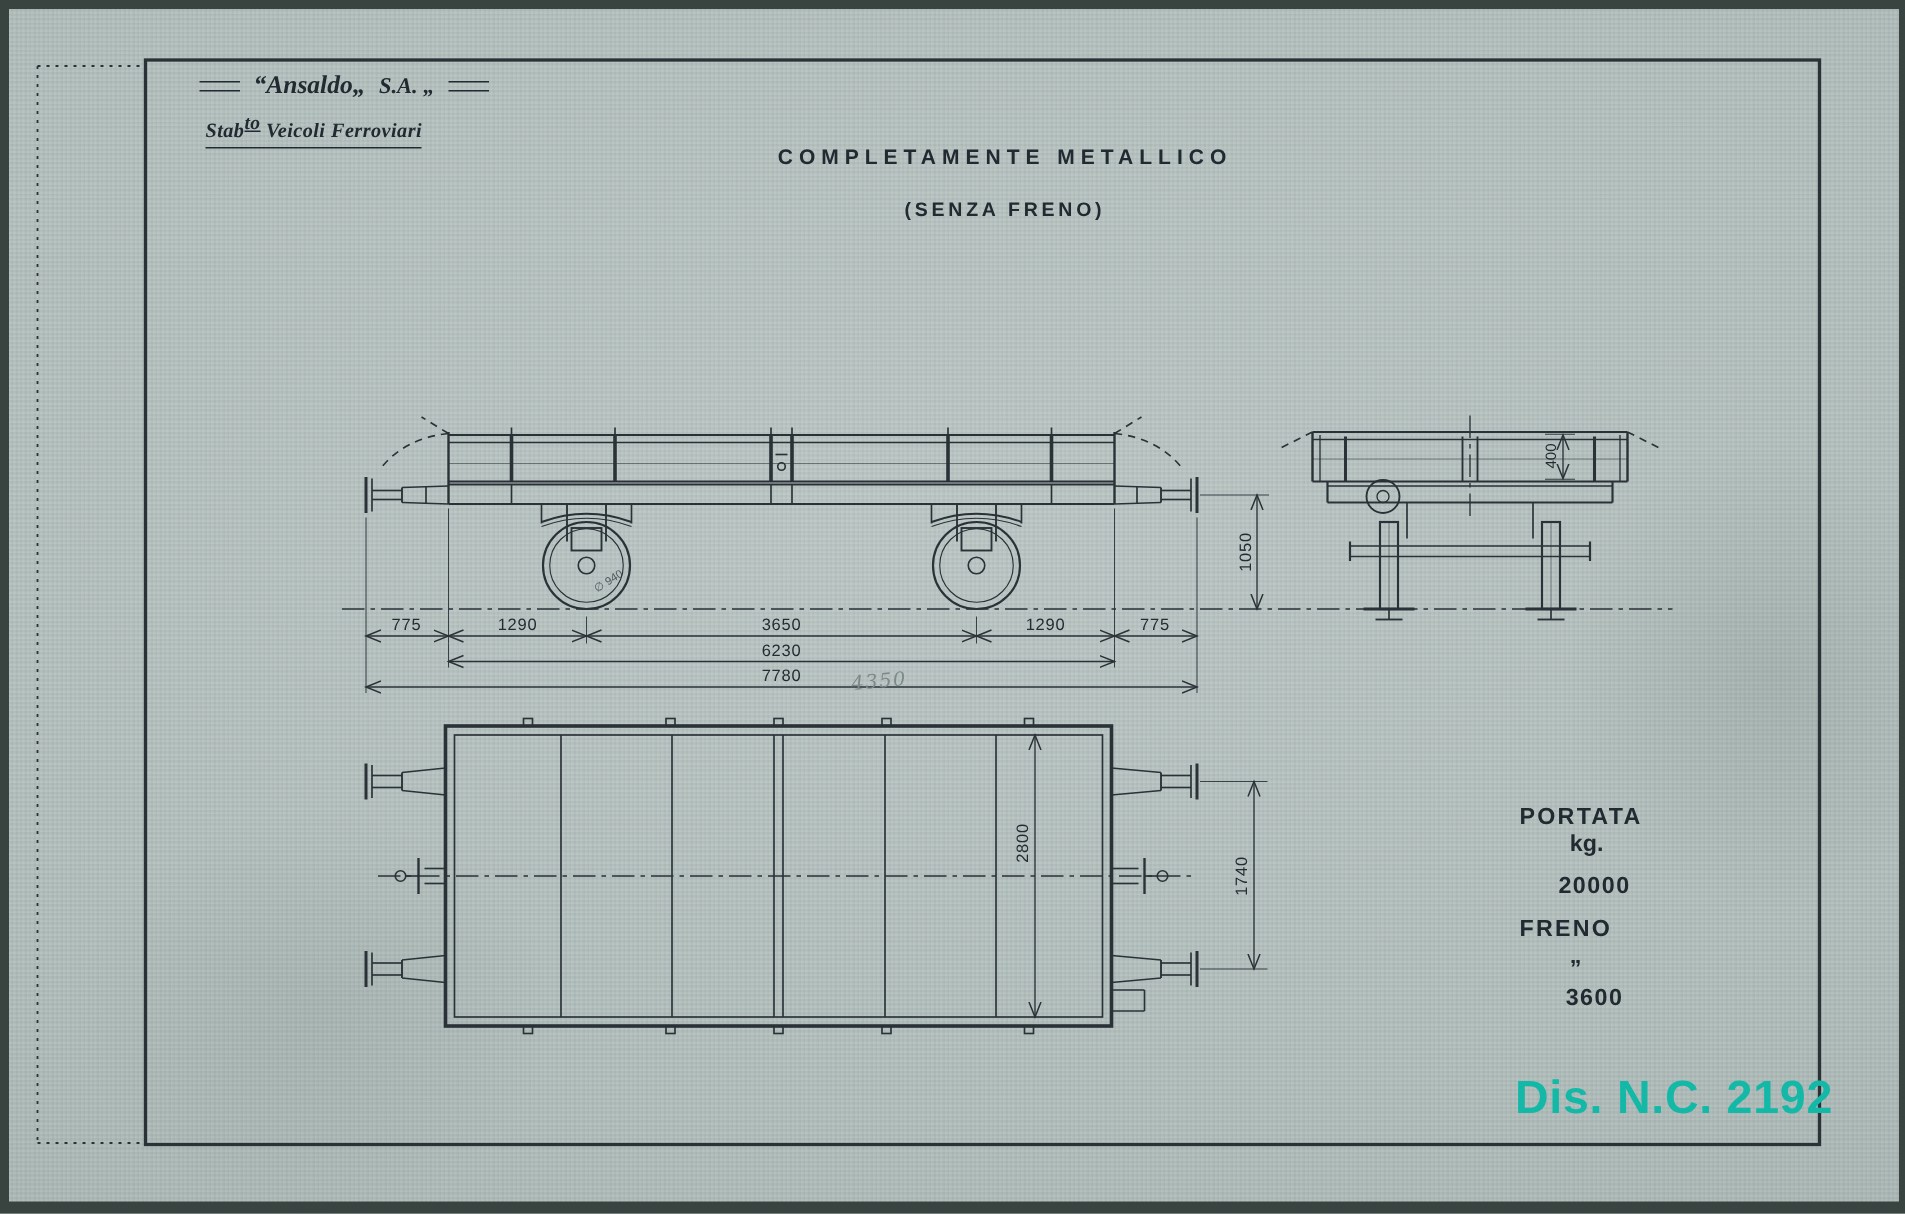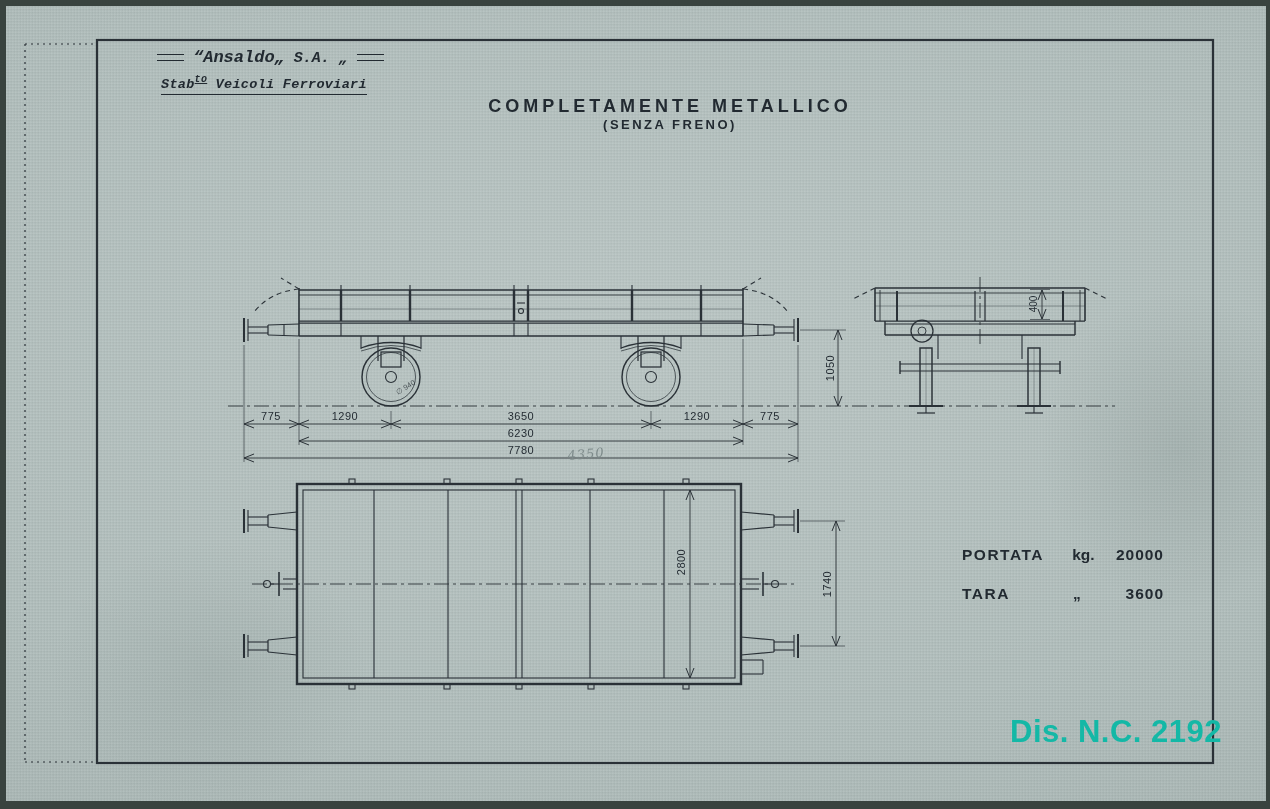--- a/index.html
+++ b/index.html
@@ -27,35 +27,35 @@
   .dash{stroke-dasharray:5 4}
   .cdash{stroke-dasharray:15 4 3 4}
   .dim{stroke-width:.9;marker-start:url(#arr);marker-end:url(#arr);}
   .ext{stroke-width:.7;opacity:.9}
   .faint{opacity:.55}
   .dimtxt{font:11px "Liberation Sans",sans-serif;fill:#242c33;letter-spacing:.5px;}
   .dimtxt-s{font:10px "Liberation Sans",sans-serif;fill:#242c33;}
   .penciltxt{font:italic 13px "DejaVu Serif",serif;fill:#7d8a8a;letter-spacing:1px;}
   .tinytxt{font:7.5px "Liberation Sans",sans-serif;fill:#2a3137;opacity:.75;}
 
-  .logo{position:absolute;left:133px;top:47px;color:#222a31;font-family:Liberation Mono, monospace;margin-left:24px;}
+  .logo{position:absolute;left:133px;top:47px;color:#222a31;font-family:Liberation Serif, serif;}
   .logo-row1{display:flex;align-items:center;gap:9px;font-style:italic;font-size:17px;font-weight:700;}
   .deco{width:27px;height:5px;border-top:1.6px solid #222a31;border-bottom:1.6px solid #222a31;}
   .logo-sa{font-size:15px;font-weight:700;padding-top:3px;}
   .logo-row2{margin-top:7px;margin-left:4px;font-style:italic;font-size:13.5px;font-weight:600;
              border-bottom:1.2px solid #222a31;padding-bottom:2px;display:inline-block;letter-spacing:.3px;}
-  .logo-row2 .sup{font-size:10px;vertical-align:super;text-decoration:underline;}
+  .logo-row2 .sup{font-size:13px;vertical-align:super;text-decoration:underline;}
 
   .title-wrap{position:absolute;left:390px;top:84px;width:560px;text-align:center;color:#222a31;}
   .t1{font-size:20px;font-weight:700;letter-spacing:4.5px;}
-  .t2{font-size:18px;font-weight:700;letter-spacing:4px;margin-top:12px;}
-  .t3{font-size:13px;font-weight:700;letter-spacing:2.5px;}
+  .t2{font-size:14px;font-weight:700;letter-spacing:4px;margin-top:12px;}
+  .t3{font-size:13px;font-weight:700;letter-spacing:2.5px;margin-top:20px;}
 
   .specs{position:absolute;left:962px;top:536px;width:202px;color:#222a31;font-size:15.5px;font-weight:700;letter-spacing:1.5px;}
-  .spec-row{display:flex;margin-bottom:11px;align-items:flex-end;}
+  .spec-row{display:flex;margin-bottom:11px;align-items:center;flex-direction:column;}
   .spec-label{width:100px;}
   .spec-unit{width:44px;letter-spacing:0;margin-left:11px;}
   .spec-value{flex:1;text-align:right;letter-spacing:1px;margin-top:10px;}
 
   .footer{position:absolute;left:1010px;top:714px;font-size:31px;font-weight:700;letter-spacing:.5px;color:#14b8a6;}
 </style>
 </head>
 <body>
 
 <div class="paper"></div>
@@ -352,19 +352,19 @@
   <div class="t3">(SENZA FRENO)</div>
 </div>
 
 <div class="specs">
   <div class="spec-row">
     <span class="spec-label">PORTATA</span>
     <span class="spec-unit">kg.</span>
     <span class="spec-value">20000</span>
   </div>
   <div class="spec-row">
-    <span class="spec-label">TARA</span>
+    <span class="spec-label">FRENO</span>
     <span class="spec-unit">„</span>
     <span class="spec-value">3600</span>
   </div>
 </div>
 
 <div class="footer">Dis. N.C. 2192</div>
 
 </body></html>

